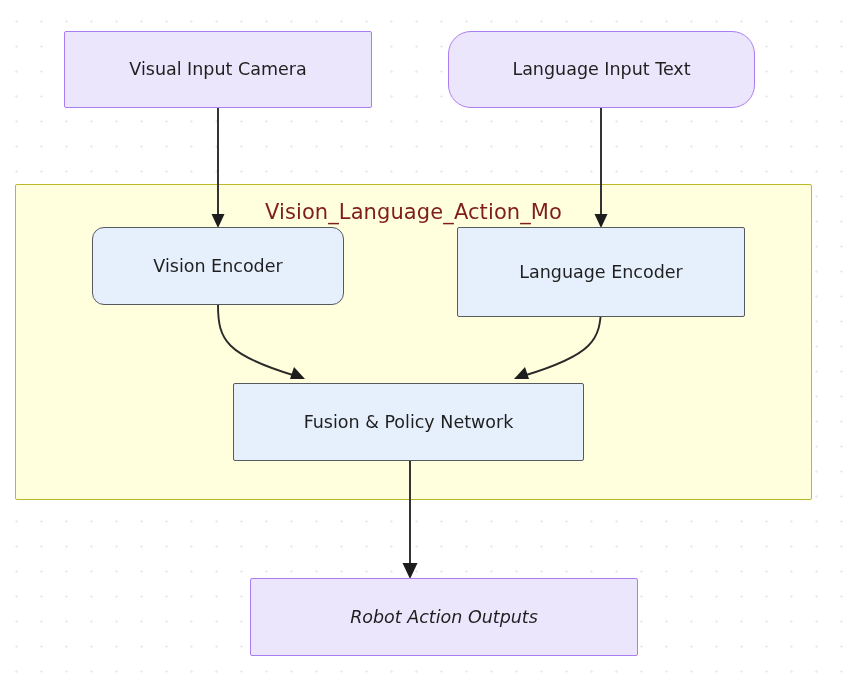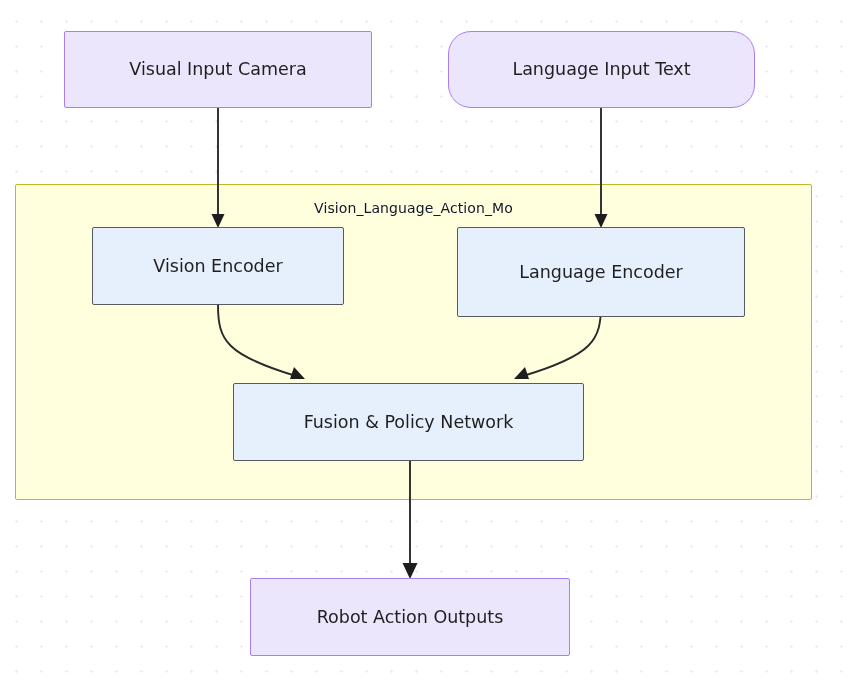--- a/index.html
+++ b/index.html
@@ -24,22 +24,22 @@
     position: absolute;
     box-sizing: border-box;
     background: #ffffde;
     border: 1.6px solid #bdb829;
     border-radius: 2px;
   }
   .subgraph-title {
     position: absolute;
     width: 100%;
     text-align: center;
-    font-size: 14px;
-    color: #0f172a;
+    font-size: 21px;
+    color: #7f1d1d;
     white-space: nowrap;
     letter-spacing: 0.1px;
   }
 
   
   .node {
     position: absolute;
     box-sizing: border-box;
     display: flex;
     align-items: center;
@@ -116,29 +116,29 @@
   </svg>
 
   <div class="node io" style="left:64px; top:31px; width:308px; height:77px;">
     <span>Visual Input Camera</span>
   </div>
 
   <div class="node io" style="left:448px; top:31px; width:307px; height:77px;border-radius:23px;">
     <span>Language Input Text</span>
   </div>
 
-  <div class="node proc" style="left:92px; top:227px; width:252px; height:78px;">
+  <div class="node proc" style="left:92px; top:227px; width:252px; height:78px;border-radius:12px;">
     <span>Vision Encoder</span>
   </div>
 
   <div class="node proc" style="left:457px; top:227px; width:288px; height:90px;">
     <span>Language Encoder</span>
   </div>
 
   <div class="node proc" style="left:233px; top:383px; width:351px; height:78px;">
     <span>Fusion &amp; Policy Network</span>
   </div>
 
-  <div class="node io" style="left:250px; top:578px; width:320px; height:78px;">
+  <div class="node io" style="left:250px; top:578px; width:388px; height:78px;font-style:italic;">
     <span>Robot Action Outputs</span>
   </div>
 
 </div>
 
 </body></html>

